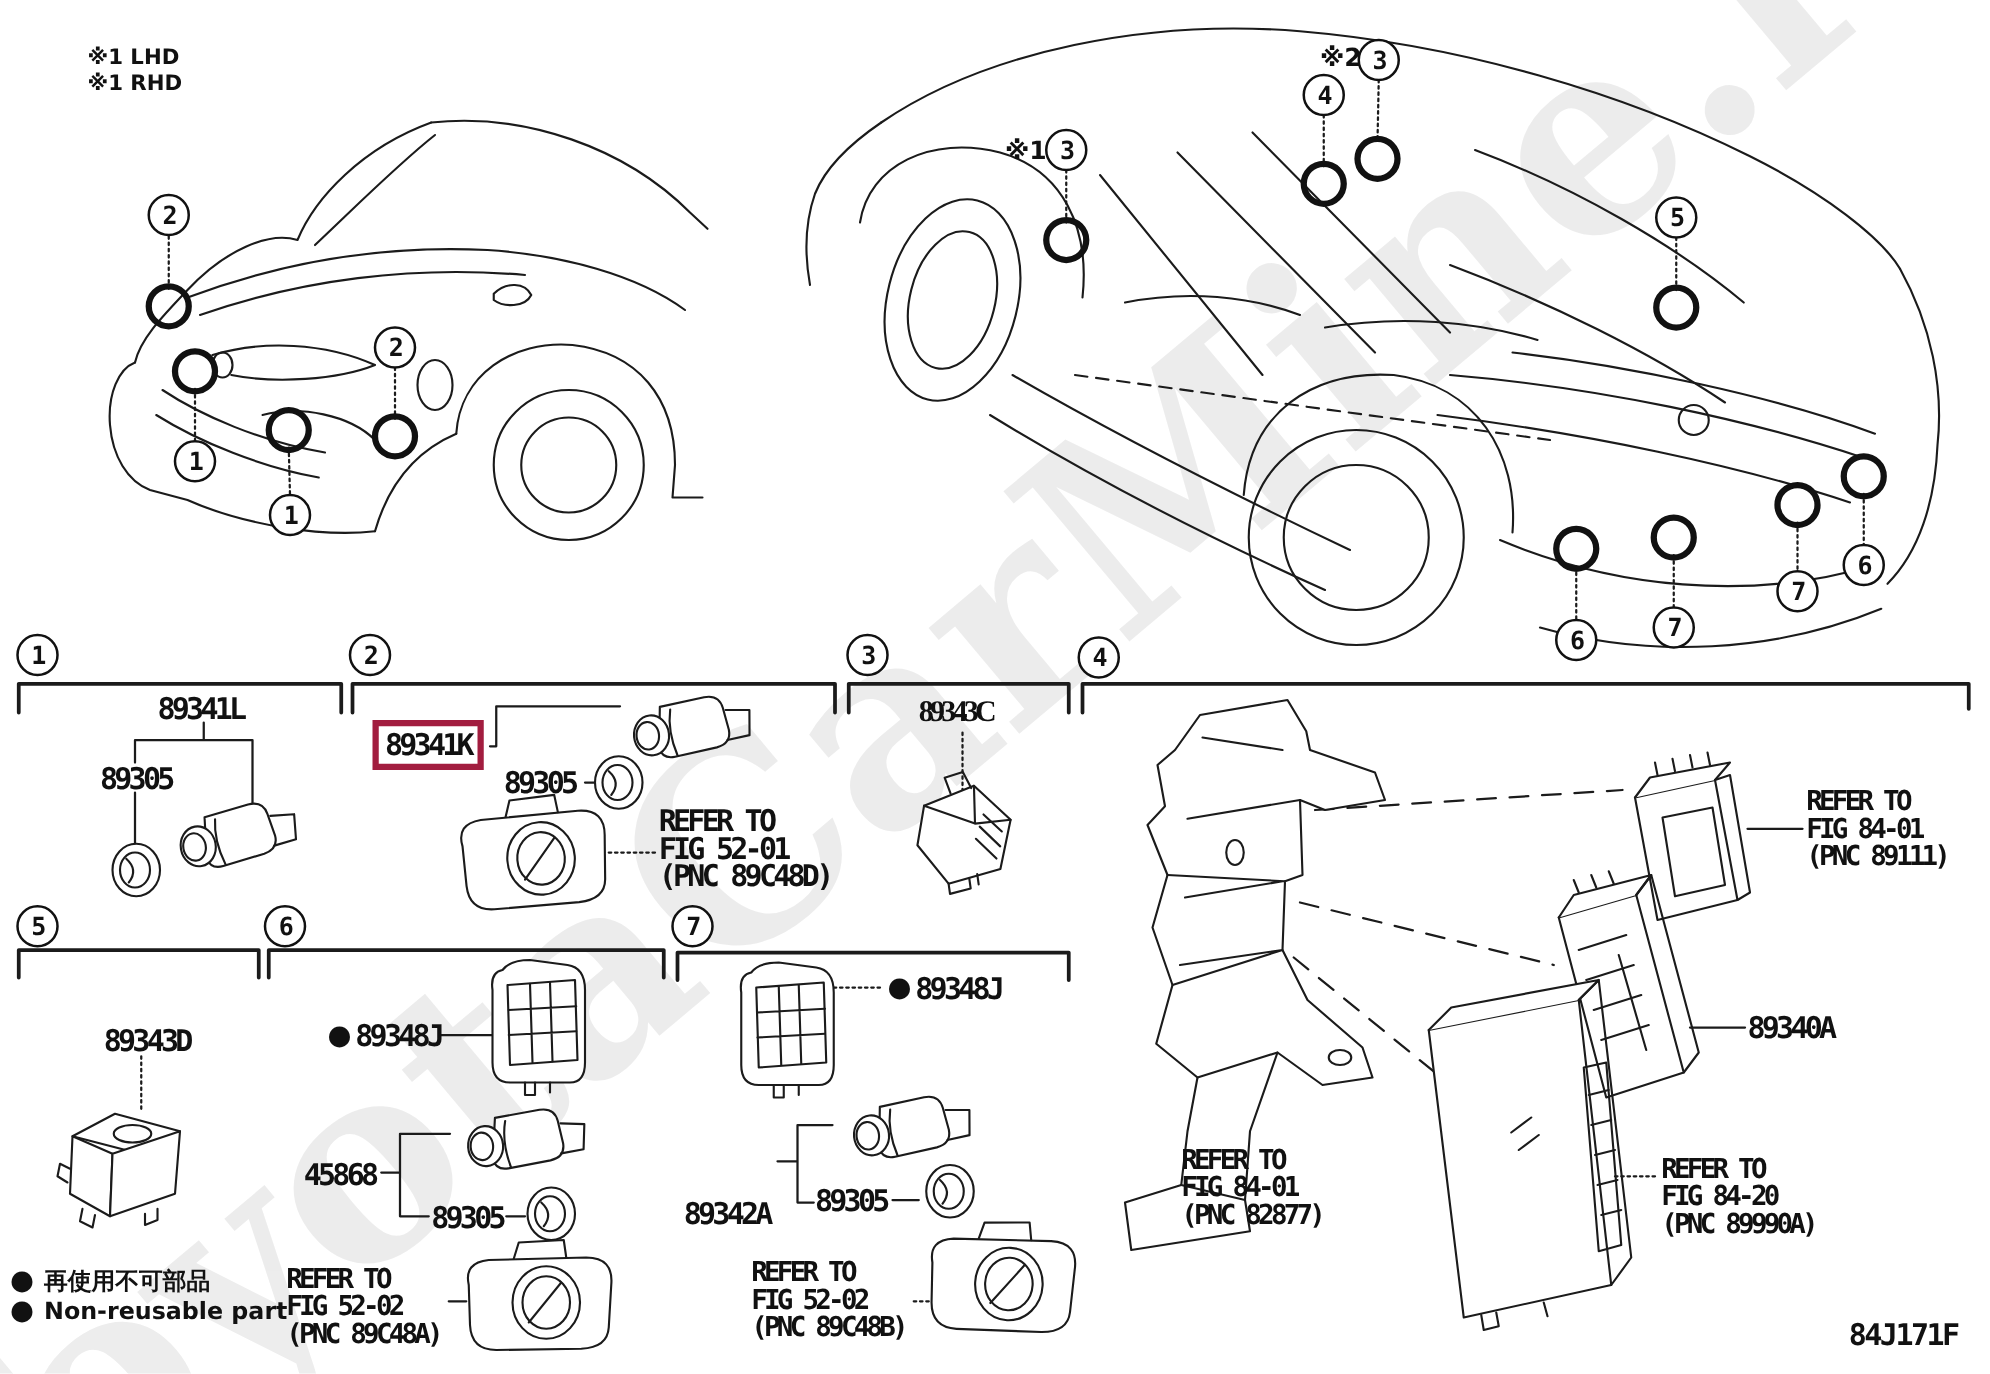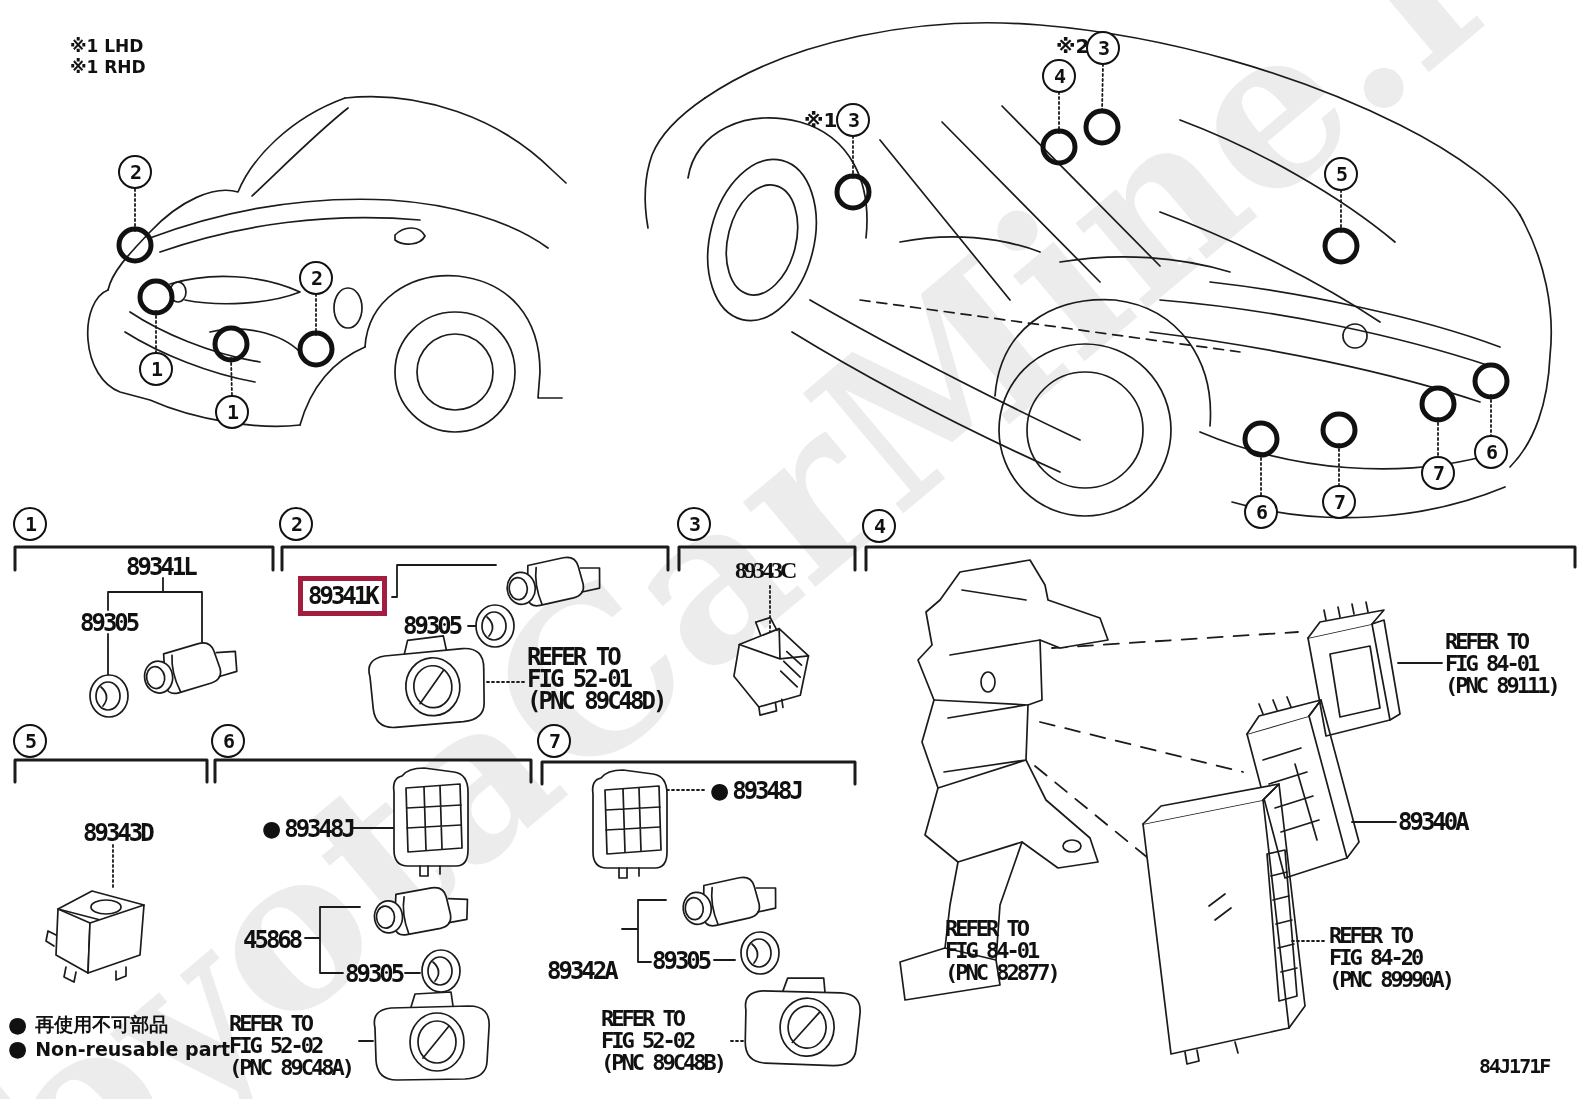--- a/index.html
+++ b/index.html
@@ -18,21 +18,21 @@
   .ring{position:absolute;z-index:4;width:27px;height:27px;border:5px solid #111;border-radius:50%;
        transform:translate(-50%,-50%);background:transparent;}
   .note{position:absolute;z-index:4;font-family:"DejaVu Sans",sans-serif;font-weight:bold;font-size:20px;}
   .hlbox{position:absolute;z-index:4;border:5px solid #a21d3f;background:#fff;padding:3px 5px;}
   .legend{position:absolute;z-index:3;font-weight:bold;font-size:17px;line-height:21px;white-space:pre-line;}
   .bullet-label{position:absolute;z-index:3;display:flex;align-items:center;gap:3px;}
   .bullet{font-size:22px;line-height:1;}
   .footnote{position:absolute;z-index:3;display:flex;align-items:center;gap:8px;
        font-weight:bold;font-size:19px;}
   .code{position:absolute;z-index:3;font-family:"DejaVu Sans Mono",monospace;font-weight:bold;
-       font-size:20px;letter-spacing:-2px;}
+       font-size:24px;letter-spacing:-2px;}
 </style>
 </head>
 <body>
 
 <div class="stage">
 
 <svg class="art" width="1592" height="1099" viewBox="0 0 1592 1099">
 
   <text x="0" y="0" transform="translate(800,600) rotate(-40)" text-anchor="middle" font-family="DejaVu Serif, serif" font-size="215" font-weight="bold" fill="#1b1b1b" opacity="0.08">ToyotaCarMine.ru</text>
 

